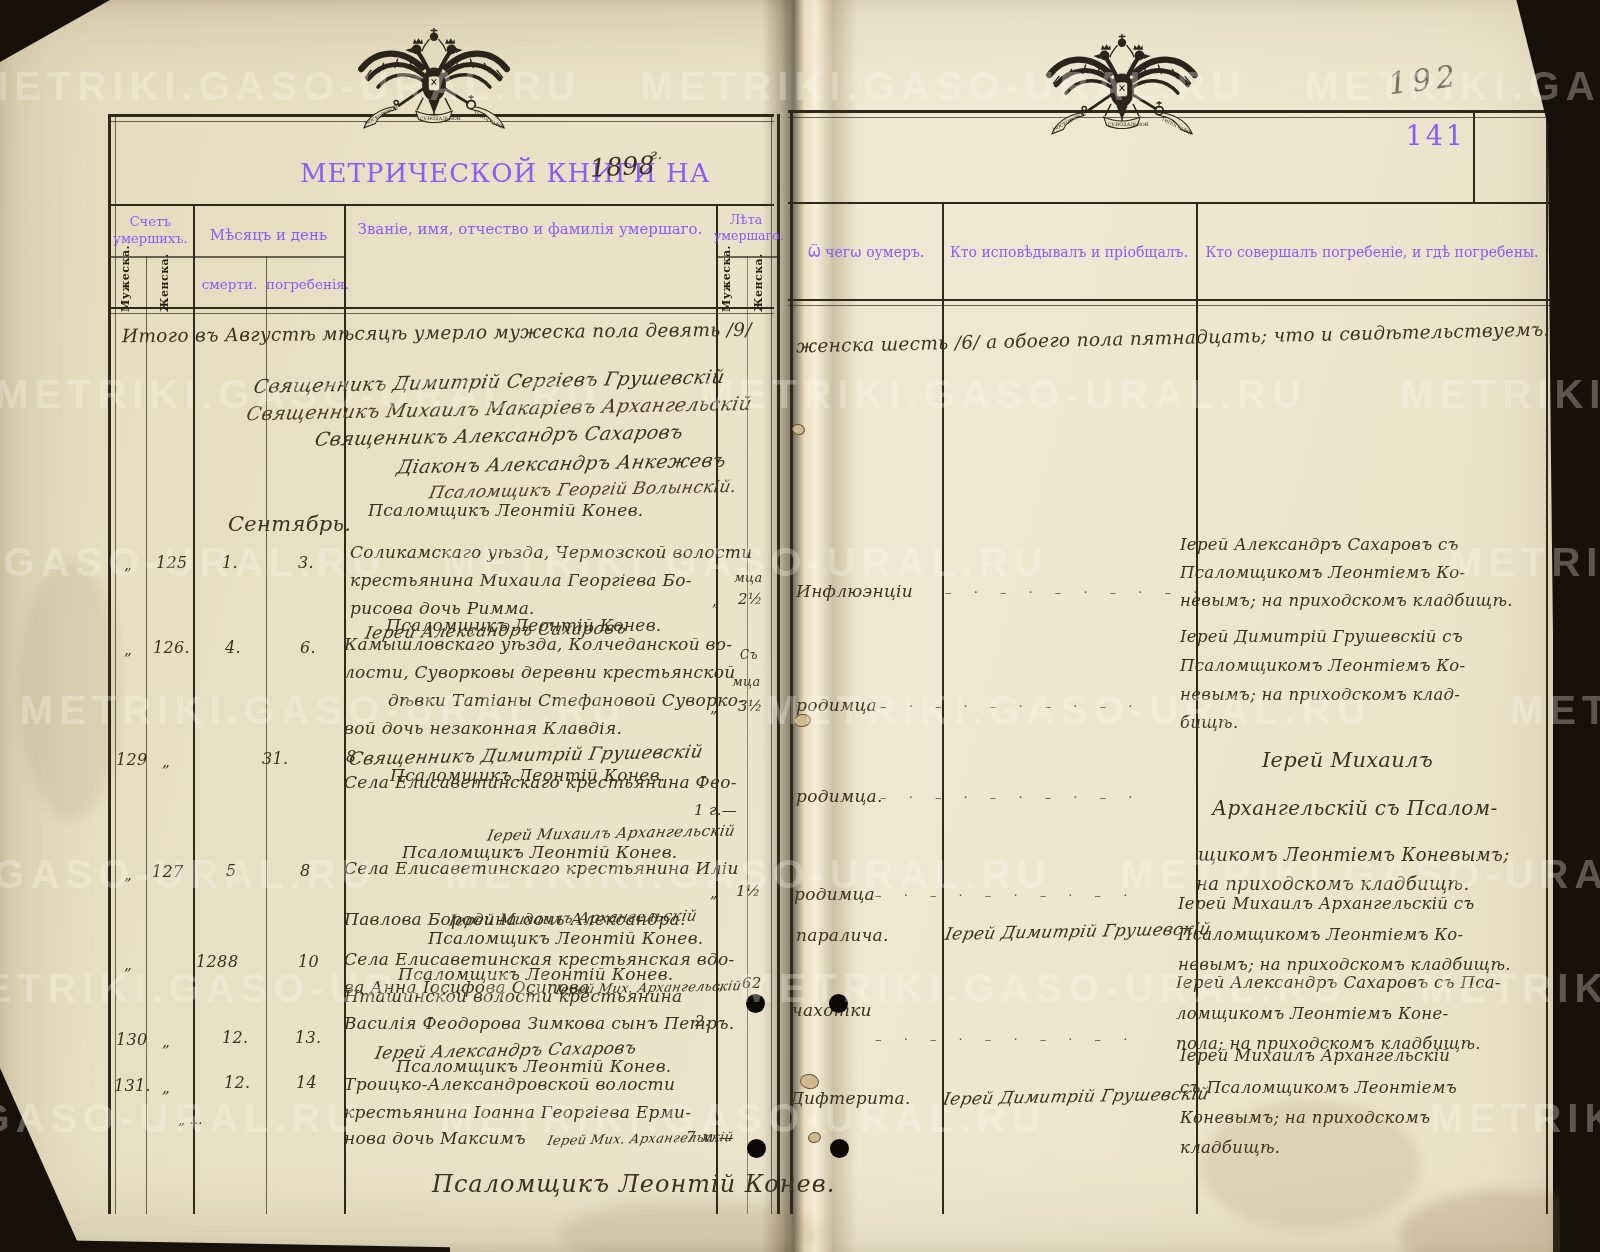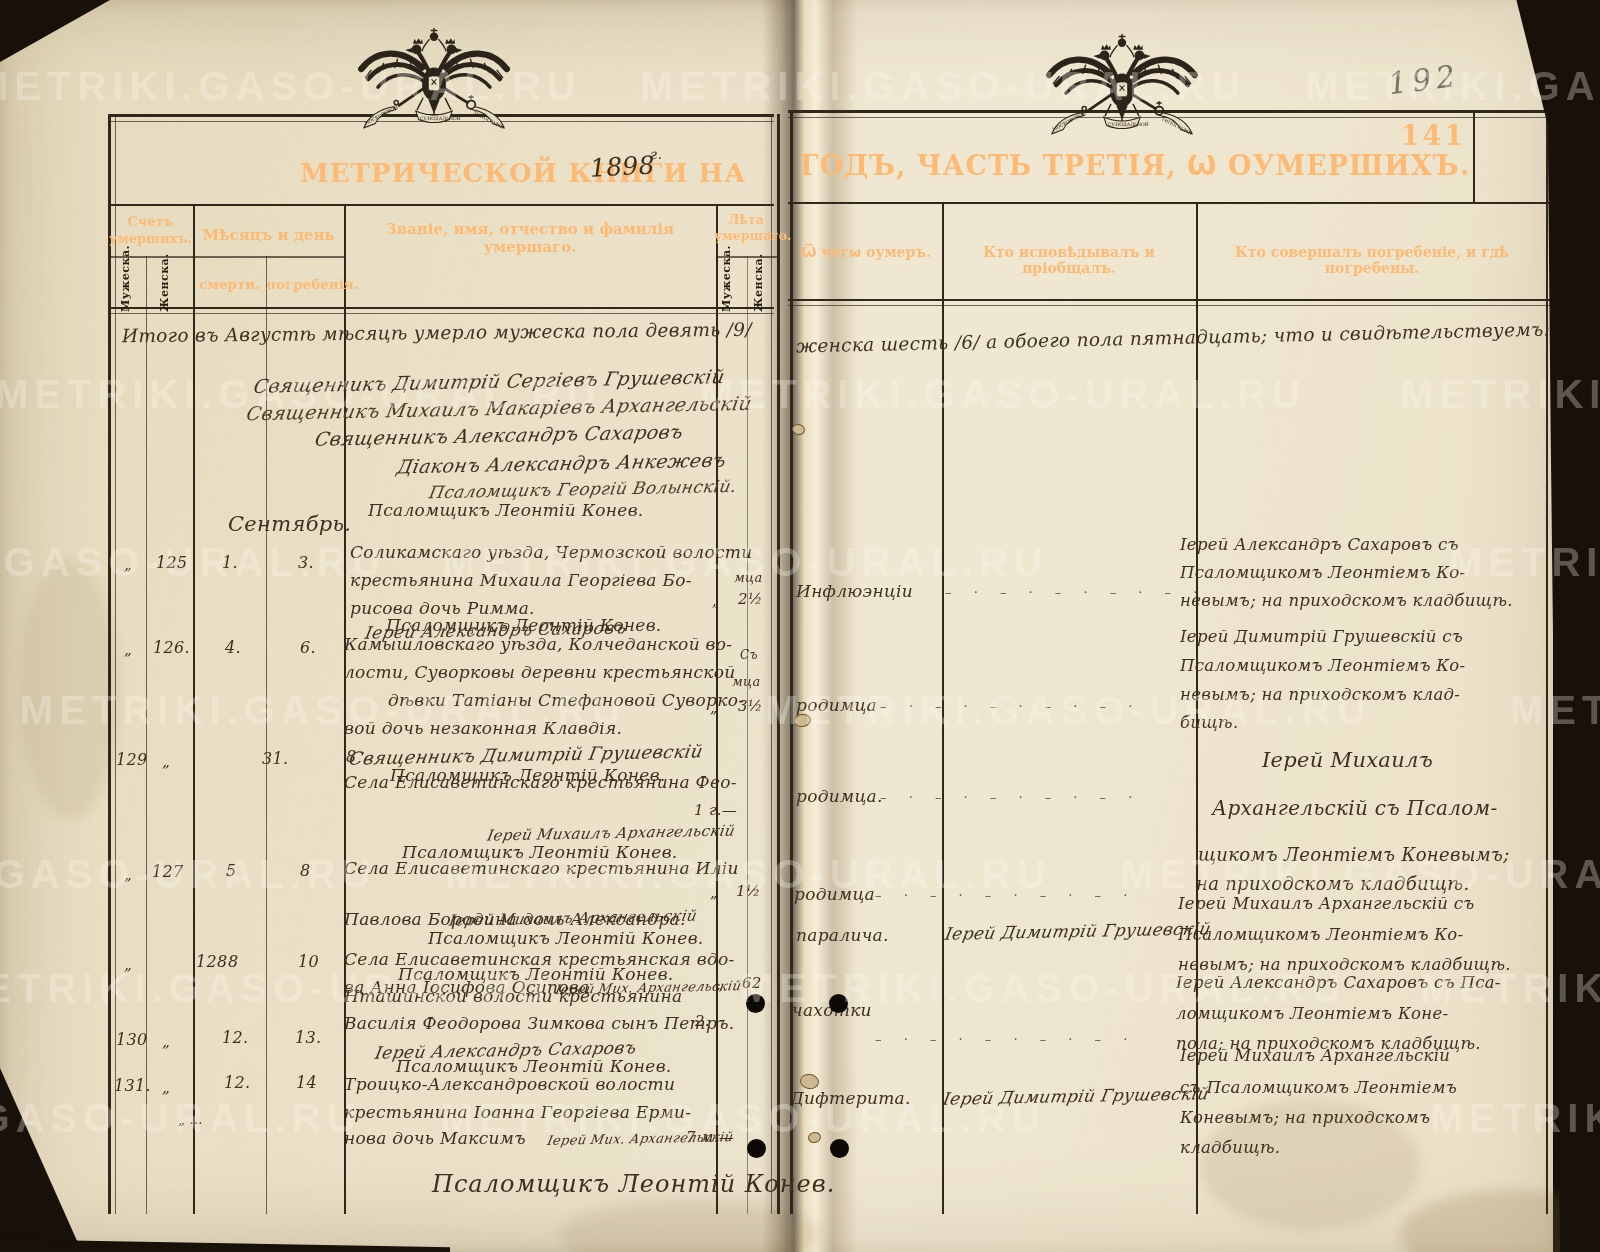--- a/index.html
+++ b/index.html
@@ -11,21 +11,21 @@
          background:linear-gradient(105deg,#e5dabc 0%,#eae0c6 30%,#ece3cc 55%,#e7ddc2 80%,#e3d7b8 100%);
          box-shadow:inset 0 0 90px rgba(96,72,36,.28), inset 0 0 14px rgba(96,72,36,.18);}
   .rightpage-tint{left:788px;top:0;width:765px;height:1252px;background:rgba(248,240,221,.38);}
   .gutter{left:762px;top:0;width:96px;height:1252px;
     background:linear-gradient(90deg,rgba(70,48,22,0) 0%,rgba(62,42,18,.30) 20%,rgba(30,19,8,.55) 33%,
       rgba(233,219,186,.95) 44%,rgba(250,243,222,.65) 56%,rgba(120,92,52,.28) 74%,rgba(120,92,52,0) 100%);}
   .stain{border-radius:50%;filter:blur(6px);}
   
   .dark{background:#17110a;}
   
-  .prt{font-weight:bold;color:#fdba74;white-space:nowrap;}
+  .prt{font-weight:normal;color:#8b5cf6;white-space:nowrap;}
   .ctr{text-align:center;white-space:normal;}
   .hw{font-style:italic;color:#3c3120;white-space:nowrap;letter-spacing:.3px;}
   .hw2{color:#4a3d2a;}
   .sig{transform:skewX(-12deg) rotate(-1.2deg);}
   .vlab{writing-mode:vertical-rl;transform:rotate(180deg);font-size:11px;font-weight:bold;
         color:#241c10;letter-spacing:.5px;}
   .rule{background:#2f281b;}
   .rule.soft{opacity:.68;}
   .dots{color:#4a3d2c;font-size:13px;letter-spacing:9px;white-space:nowrap;opacity:.85;}
   .wm{font-family:"Liberation Sans",sans-serif;font-weight:bold;font-size:40px;letter-spacing:6px;
@@ -119,21 +119,20 @@
   <svg class="abs eagle" style="left:1038px;top:30px;width:168px;height:118px;" viewBox="0 0 240 160">
     <use href="#eagleg"></use>
   </svg>
 
   <div class="abs pencil" style="left:1388px;top:62px;font-size:30px;transform:rotate(-7deg);">192</div>
   <div class="abs prt" style="left:1396px;top:120px;width:70px;text-align:right;font-size:27px;letter-spacing:3px;">141</div>
 
   <span class="abs prt" style="left:300px;top:158px;font-size:26px;letter-spacing:1px;">МЕТРИЧЕСКОЙ КНИГИ НА</span>
   <span class="abs hw" style="left:590px;top:152px;font-size:25px;transform:rotate(-3deg);">1898</span>
   <span class="abs hw" style="left:650px;top:146px;font-size:14px;transform:rotate(-3deg);">г.</span>
-  <span class="abs prt" style="left:800px;top:150px;font-size:27px;letter-spacing:1px;">ГОДЪ, ЧАСТЬ ТРЕТІЯ, Ѡ ОУМЕРШИХЪ.</span>
 
   <div class="abs prt ctr" style="left:108px;top:214px;width:85px;font-size:13px;line-height:1.3;">Счетъ умершихъ.</div>
   <div class="abs prt ctr" style="left:193px;top:226px;width:151px;font-size:15px;">Мѣсяцъ и день</div>
   <div class="abs prt ctr" style="left:193px;top:276px;width:73px;font-size:13.5px;">смерти.</div>
   <div class="abs prt ctr" style="left:266px;top:276px;width:76px;font-size:13.5px;">погребенія.</div>
   <div class="abs prt ctr" style="left:344px;top:220px;width:372px;font-size:15px;">Званіе, имя, отчество и фамилія умершаго.</div>
   <div class="abs prt ctr" style="left:714px;top:212px;width:64px;font-size:12.5px;line-height:1.3;">Лѣта умершаго.</div>
   <div class="abs vlab" style="left:119px;top:250px;height:62px;">Мужеска.</div>
   <div class="abs vlab" style="left:158px;top:250px;height:62px;">Женска.</div>
   <div class="abs vlab" style="left:720px;top:250px;height:62px;">Мужеска.</div>

